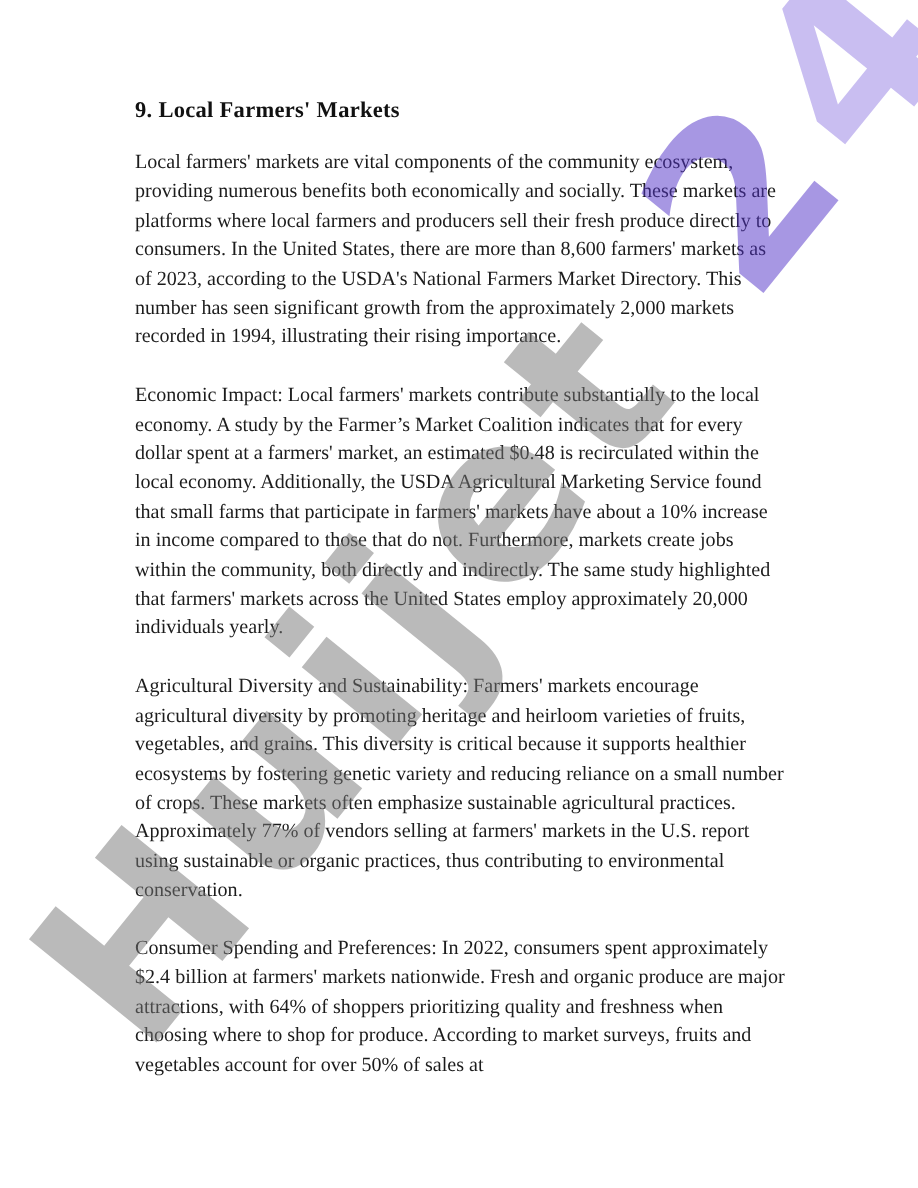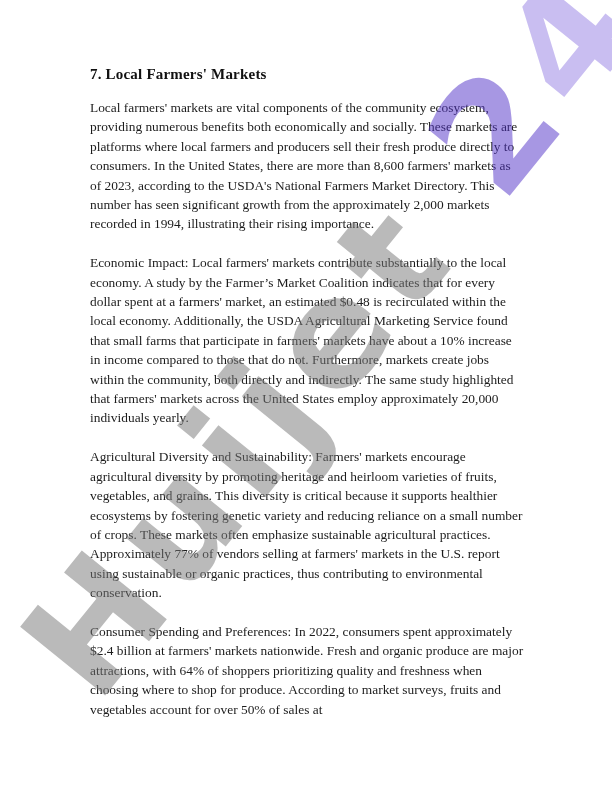--- a/index.html
+++ b/index.html
@@ -53,21 +53,21 @@
   }
   .wm-word { color: rgba(118, 118, 118, 0.50); }
   .wm-digit-2 { color: rgba(80, 48, 200, 0.50); }
   .wm-digit-4 { color: rgba(168, 150, 232, 0.62); }
 </style>
 </head>
 <body>
 
 <div class="page">
   <div class="content">
-    <h1>7. Local Farmers' Markets</h1>
+    <h1>9. Local Farmers' Markets</h1>
     <p>Local farmers' markets are vital components of the community ecosystem, providing numerous benefits both economically and socially. These markets are platforms where local farmers and producers sell their fresh produce directly to consumers. In the United States, there are more than 8,600 farmers' markets as of 2023, according to the USDA's National Farmers Market Directory. This number has seen significant growth from the approximately 2,000 markets recorded in 1994, illustrating their rising importance.</p>
     <p>Economic Impact: Local farmers' markets contribute substantially to the local economy. A study by the Farmer’s Market Coalition indicates that for every dollar spent at a farmers' market, an estimated $0.48 is recirculated within the local economy. Additionally, the USDA Agricultural Marketing Service found that small farms that participate in farmers' markets have about a 10% increase in income compared to those that do not. Furthermore, markets create jobs within the community, both directly and indirectly. The same study highlighted that farmers' markets across the United States employ approximately 20,000 individuals yearly.</p>
     <p>Agricultural Diversity and Sustainability: Farmers' markets encourage agricultural diversity by promoting heritage and heirloom varieties of fruits, vegetables, and grains. This diversity is critical because it supports healthier ecosystems by fostering genetic variety and reducing reliance on a small number of crops. These markets often emphasize sustainable agricultural practices. Approximately 77% of vendors selling at farmers' markets in the U.S. report using sustainable or organic practices, thus contributing to environmental conservation.</p>
     <p>Consumer Spending and Preferences: In 2022, consumers spent approximately $2.4 billion at farmers' markets nationwide. Fresh and organic produce are major attractions, with 64% of shoppers prioritizing quality and freshness when choosing where to shop for produce. According to market surveys, fruits and vegetables account for over 50% of sales at</p>
   </div>
 
   <div class="watermark" aria-hidden="true">
     <span class="wm-word">Huijet </span><span class="wm-digit-2">2</span><span class="wm-digit-4">4</span>
   </div>
 </div>

